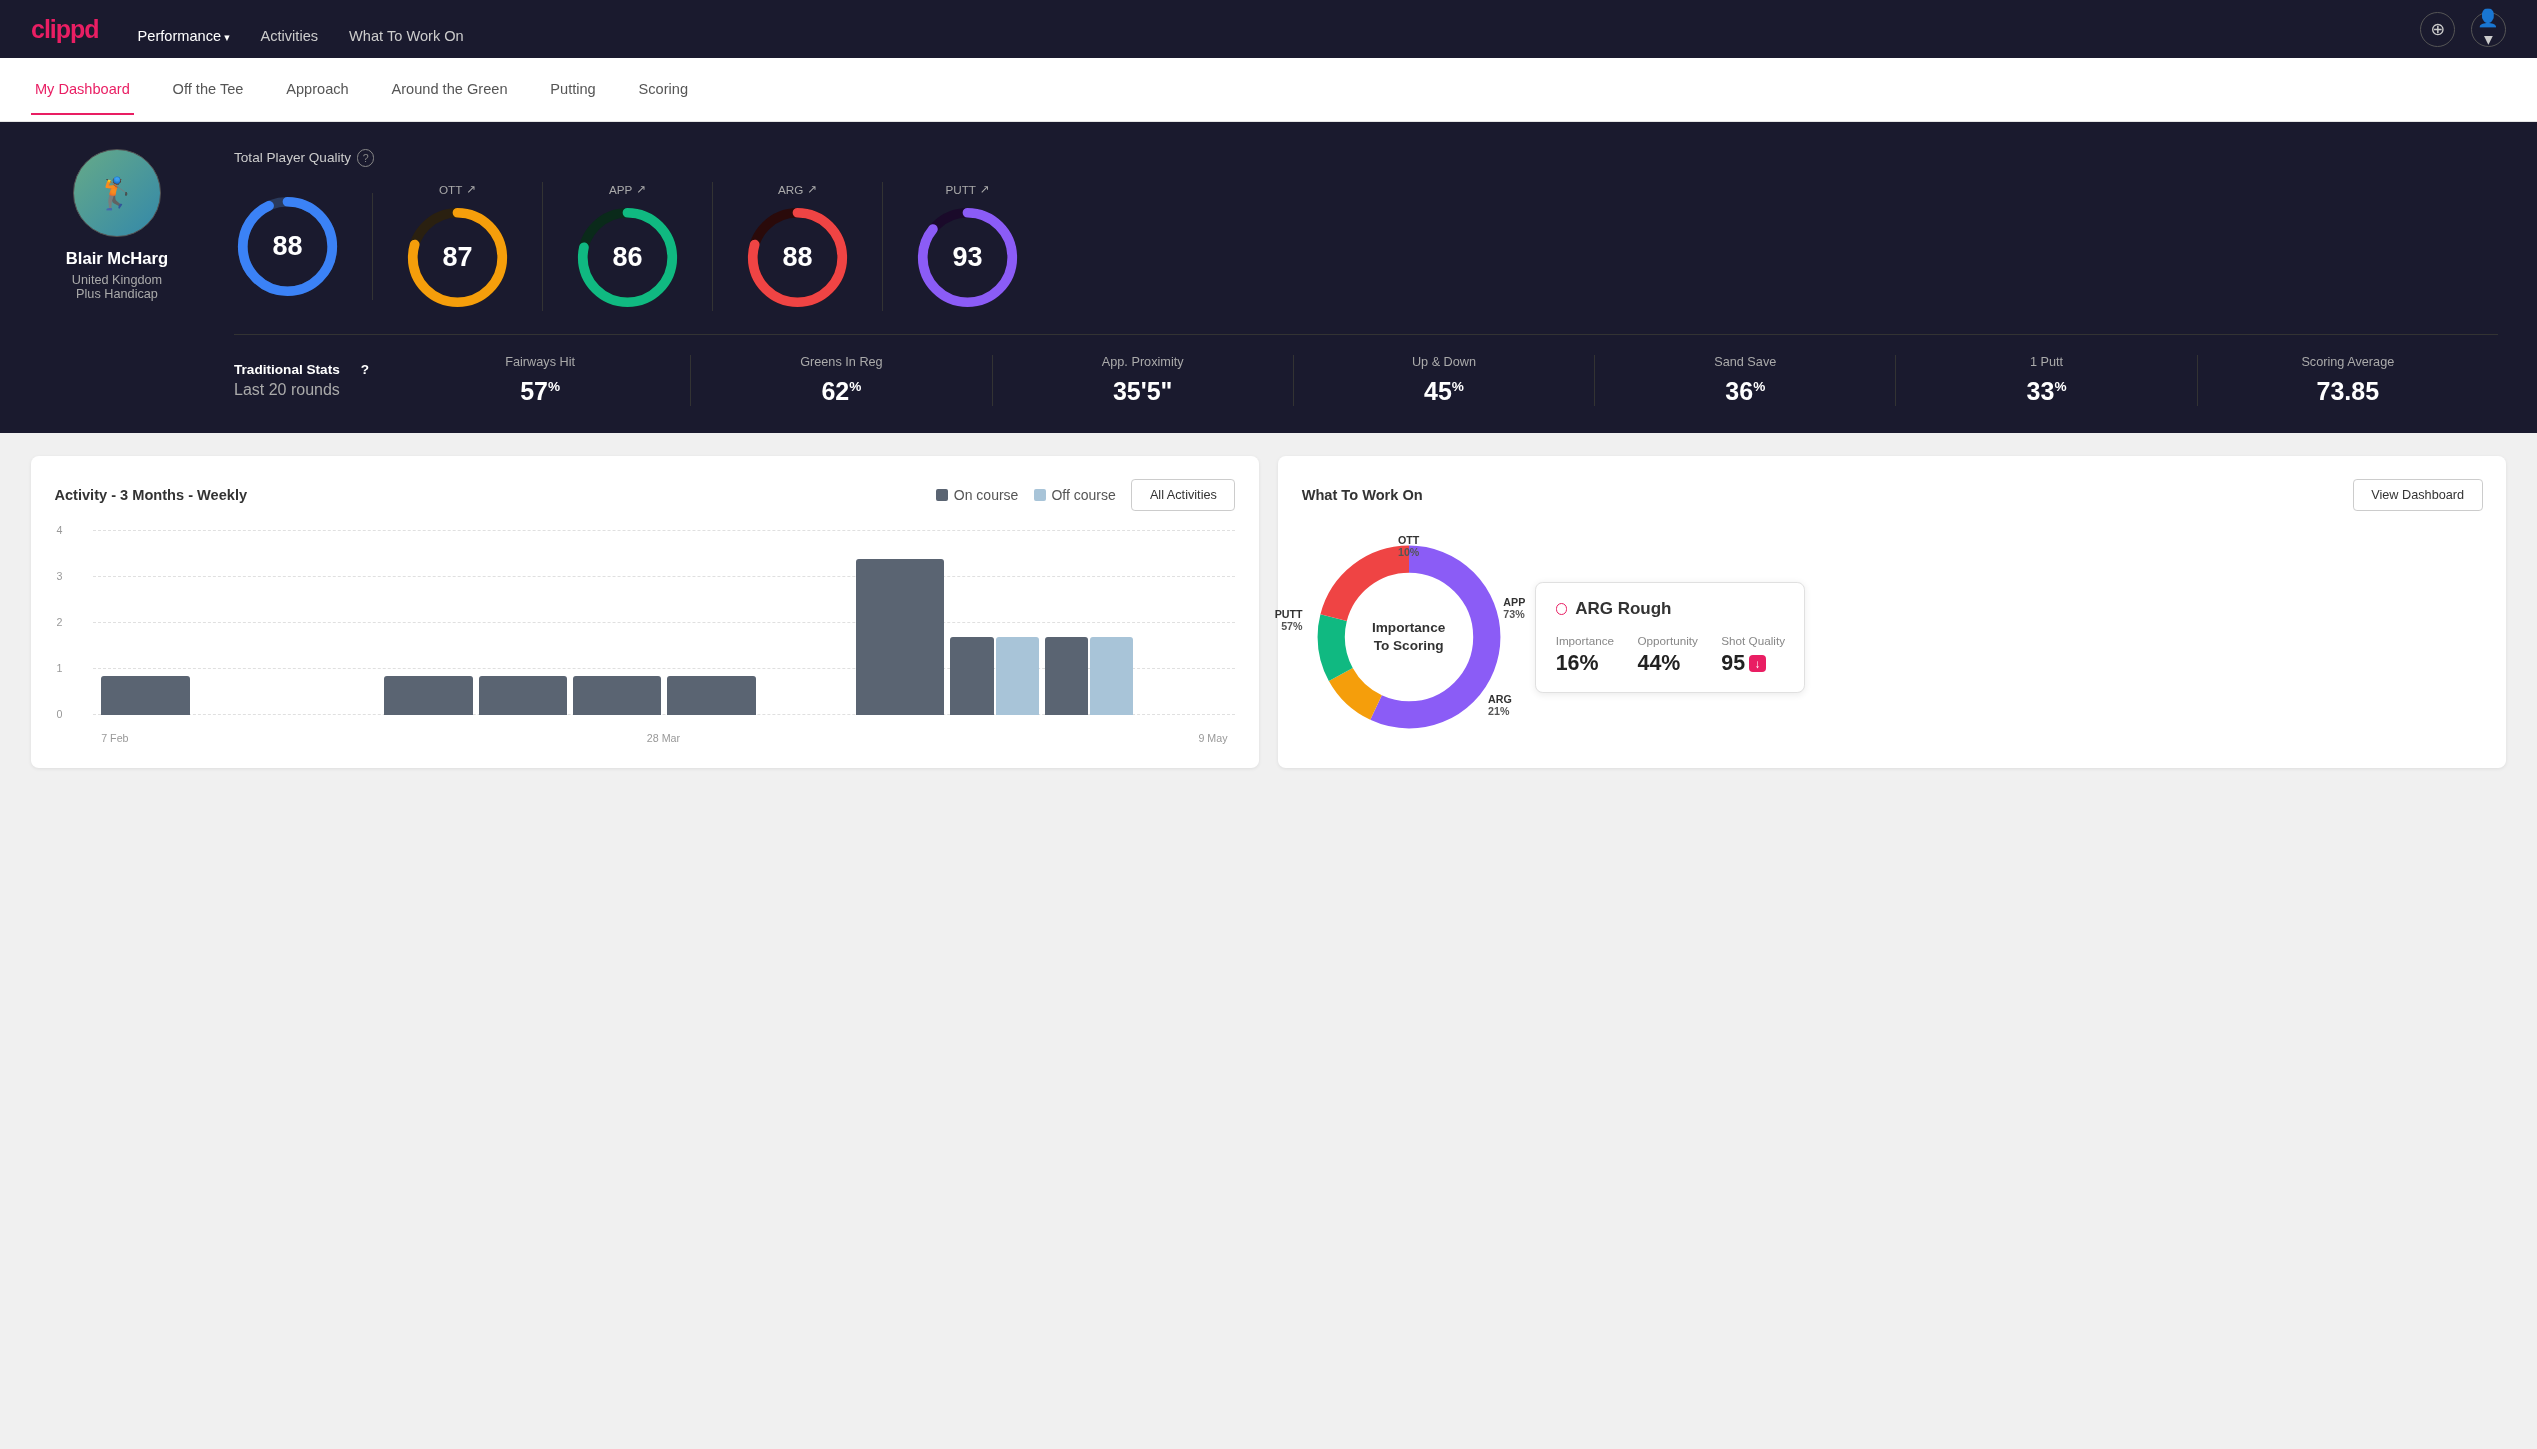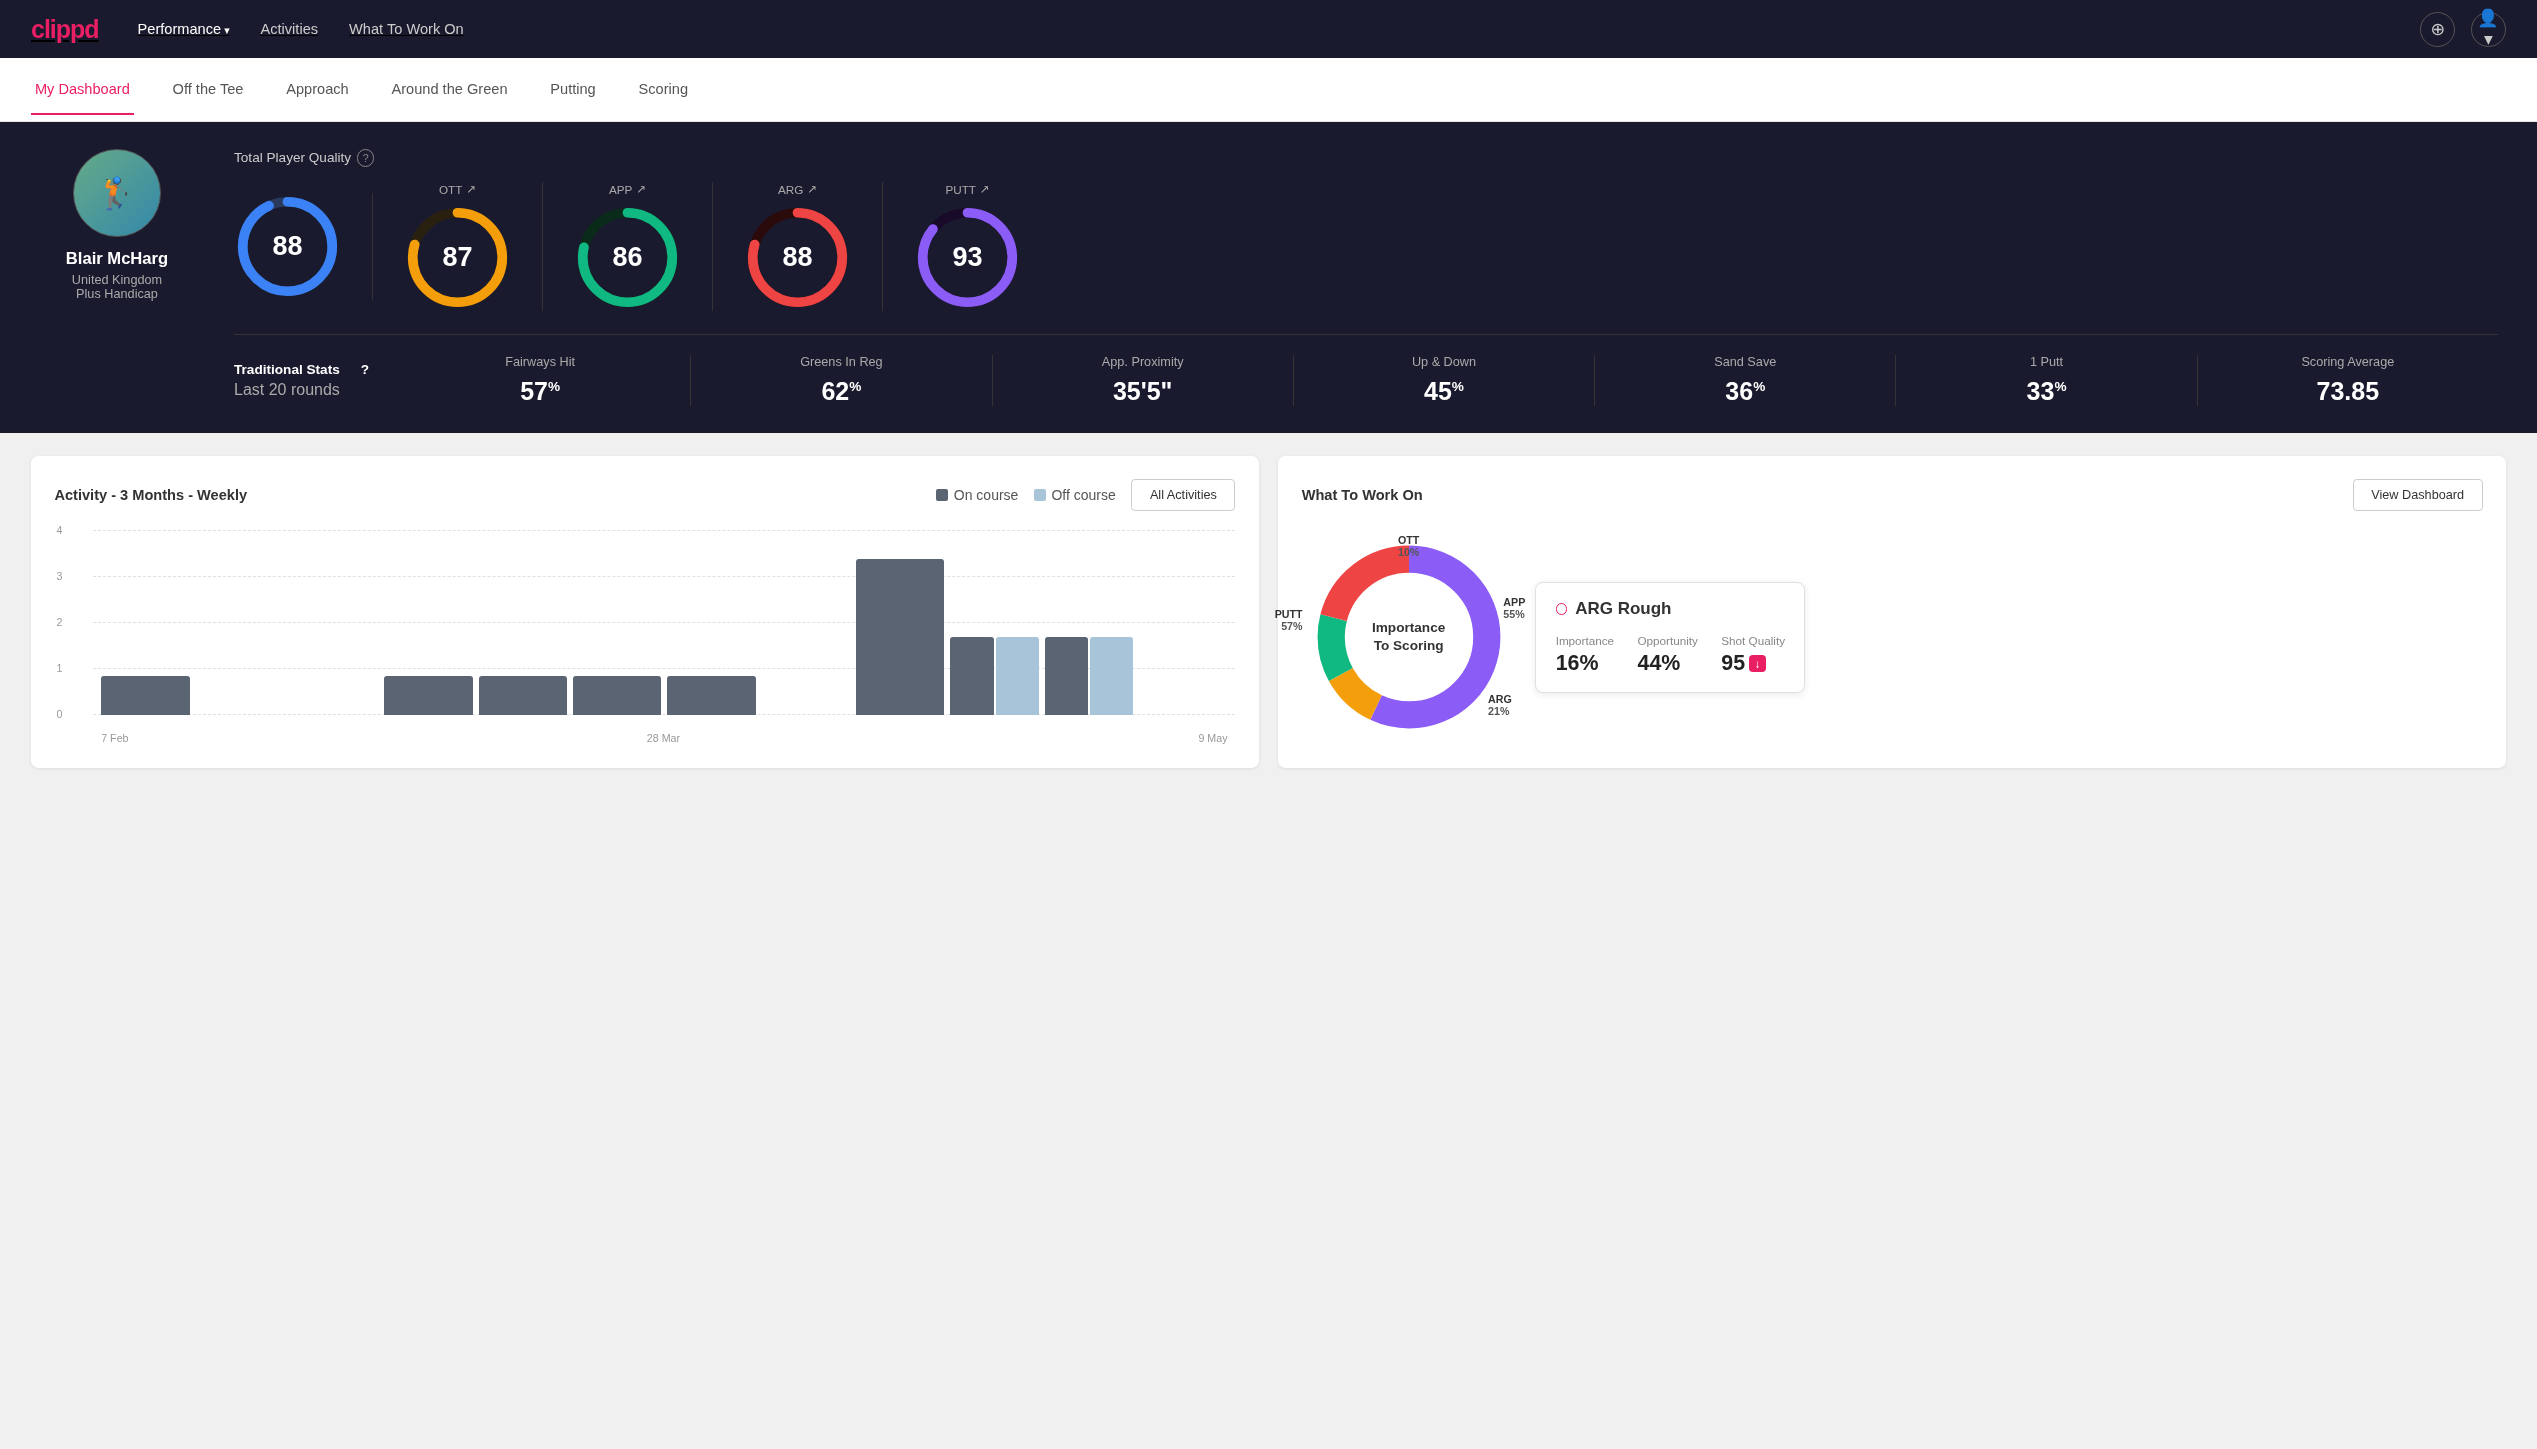--- a/index.html
+++ b/index.html
@@ -22,21 +22,21 @@
     }
     .nav-links { display: flex; align-items: center; gap: 31px; margin-left: 39px; }
     .nav-links a {
       color: #ccc;
       text-decoration: none;
       font-size: 14.6px;
       cursor: pointer;
     }
     .nav-links a.active { color: #fff; }
     .nav-links a.with-arrow::after { content: ' ▾'; font-size: 10.7px; }
-    .nav-left { display: flex; align-items: center; text-decoration: underline; }
+    .nav-left { display: flex; align-items: flex-end; }
     .nav-right { display: flex; align-items: center; gap: 15.6px; }
     .nav-icon-btn {
       background: transparent;
       border: 1.5px solid #555;
       border-radius: 50%;
       width: 35px; height: 35px;
       color: #ccc;
       cursor: pointer;
       display: flex; align-items: center; justify-content: center;
       font-size: 17.5px;
@@ -537,21 +537,21 @@
           <circle cx="110" cy="110" r="80" fill="none" stroke="#ef4444" stroke-width="28" stroke-dasharray="105.6 502.7" stroke-dashoffset="-396.5" transform="rotate(-90 110 110)"></circle>
         </svg>
         <div class="donut-center-text">Importance<br>To Scoring</div>
         
         <div style="position:absolute; top: 3.9px; left: 50%; transform: translateX(-50%); text-align:center; font-size:10.7px; color:#555;">
           <div style="font-weight:600; color:#333;">OTT</div>
           <div style="font-weight:700;">10%</div>
         </div>
         <div style="position:absolute; top: 66px; right: -9.7px; text-align:left; font-size:10.7px; color:#555;">
           <div style="font-weight:600; color:#333;">APP</div>
-          <div style="font-weight:700;">55%</div>
+          <div style="font-weight:700;">73%</div>
         </div>
         <div style="position:absolute; bottom: 27px; right: 3.9px; text-align:left; font-size:10.7px; color:#555;">
           <div style="font-weight:600; color:#333;">ARG</div>
           <div style="font-weight:700;">21%</div>
         </div>
         <div style="position:absolute; top: 78px; left: -27px; text-align:right; font-size:10.7px; color:#555;">
           <div style="font-weight:600; color:#333;">PUTT</div>
           <div style="font-weight:700;">57%</div>
         </div>
       </div>

